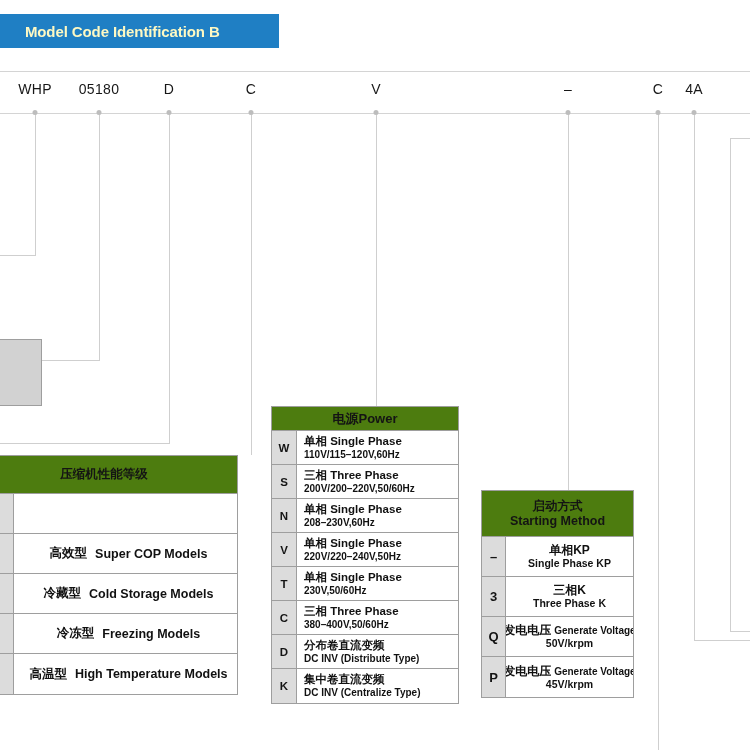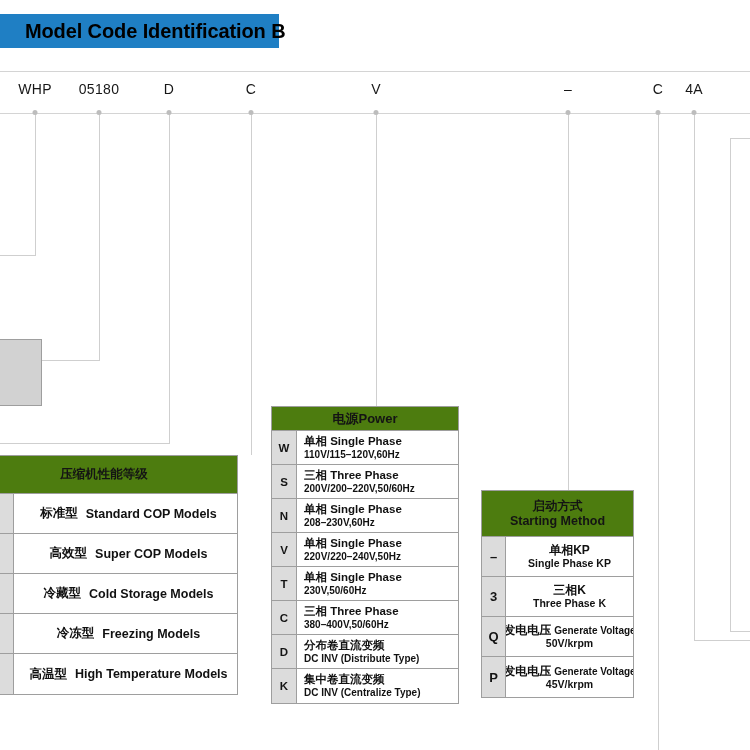--- a/index.html
+++ b/index.html
@@ -35,22 +35,22 @@
     padding-left: 14px;
   }
   .title-bar .tb-letter {
     color: #ffffff;
     font-size: 19px;
     font-weight: 400;
     letter-spacing: .2px;
     white-space: nowrap;
   }
   .title-bar .tb-text {
-    color: #000000;
-    font-size: 20px;
+    color: #fef9c3;
+    font-size: 15px;
     font-weight: 600;
     margin-left: 24px;
     white-space: nowrap;
     letter-spacing: -.1px;
   }
 
   
   .code-rule {
     position: absolute;
     left: 0;
@@ -282,24 +282,20 @@
     <span class="l">ower)</span>
   </div>
 
   <div class="tbl" id="tbl-compressor">
     <div class="thead">
       <span class="cn">压缩机性能等级</span>
     </div>
     <div id="compressor-rows">
         <div class="trow">
           <div class="tkey">C</div>
-          <div class="tval">
-            <span class="cn">标准型</span>
-            <span class="en">Standard COP Models</span>
-          </div>
         </div>
         <div class="trow">
           <div class="tkey">S</div>
           <div class="tval">
             <span class="cn">高效型</span>
             <span class="en">Super COP Models</span>
           </div>
         </div>
         <div class="trow">
           <div class="tkey">F</div>

